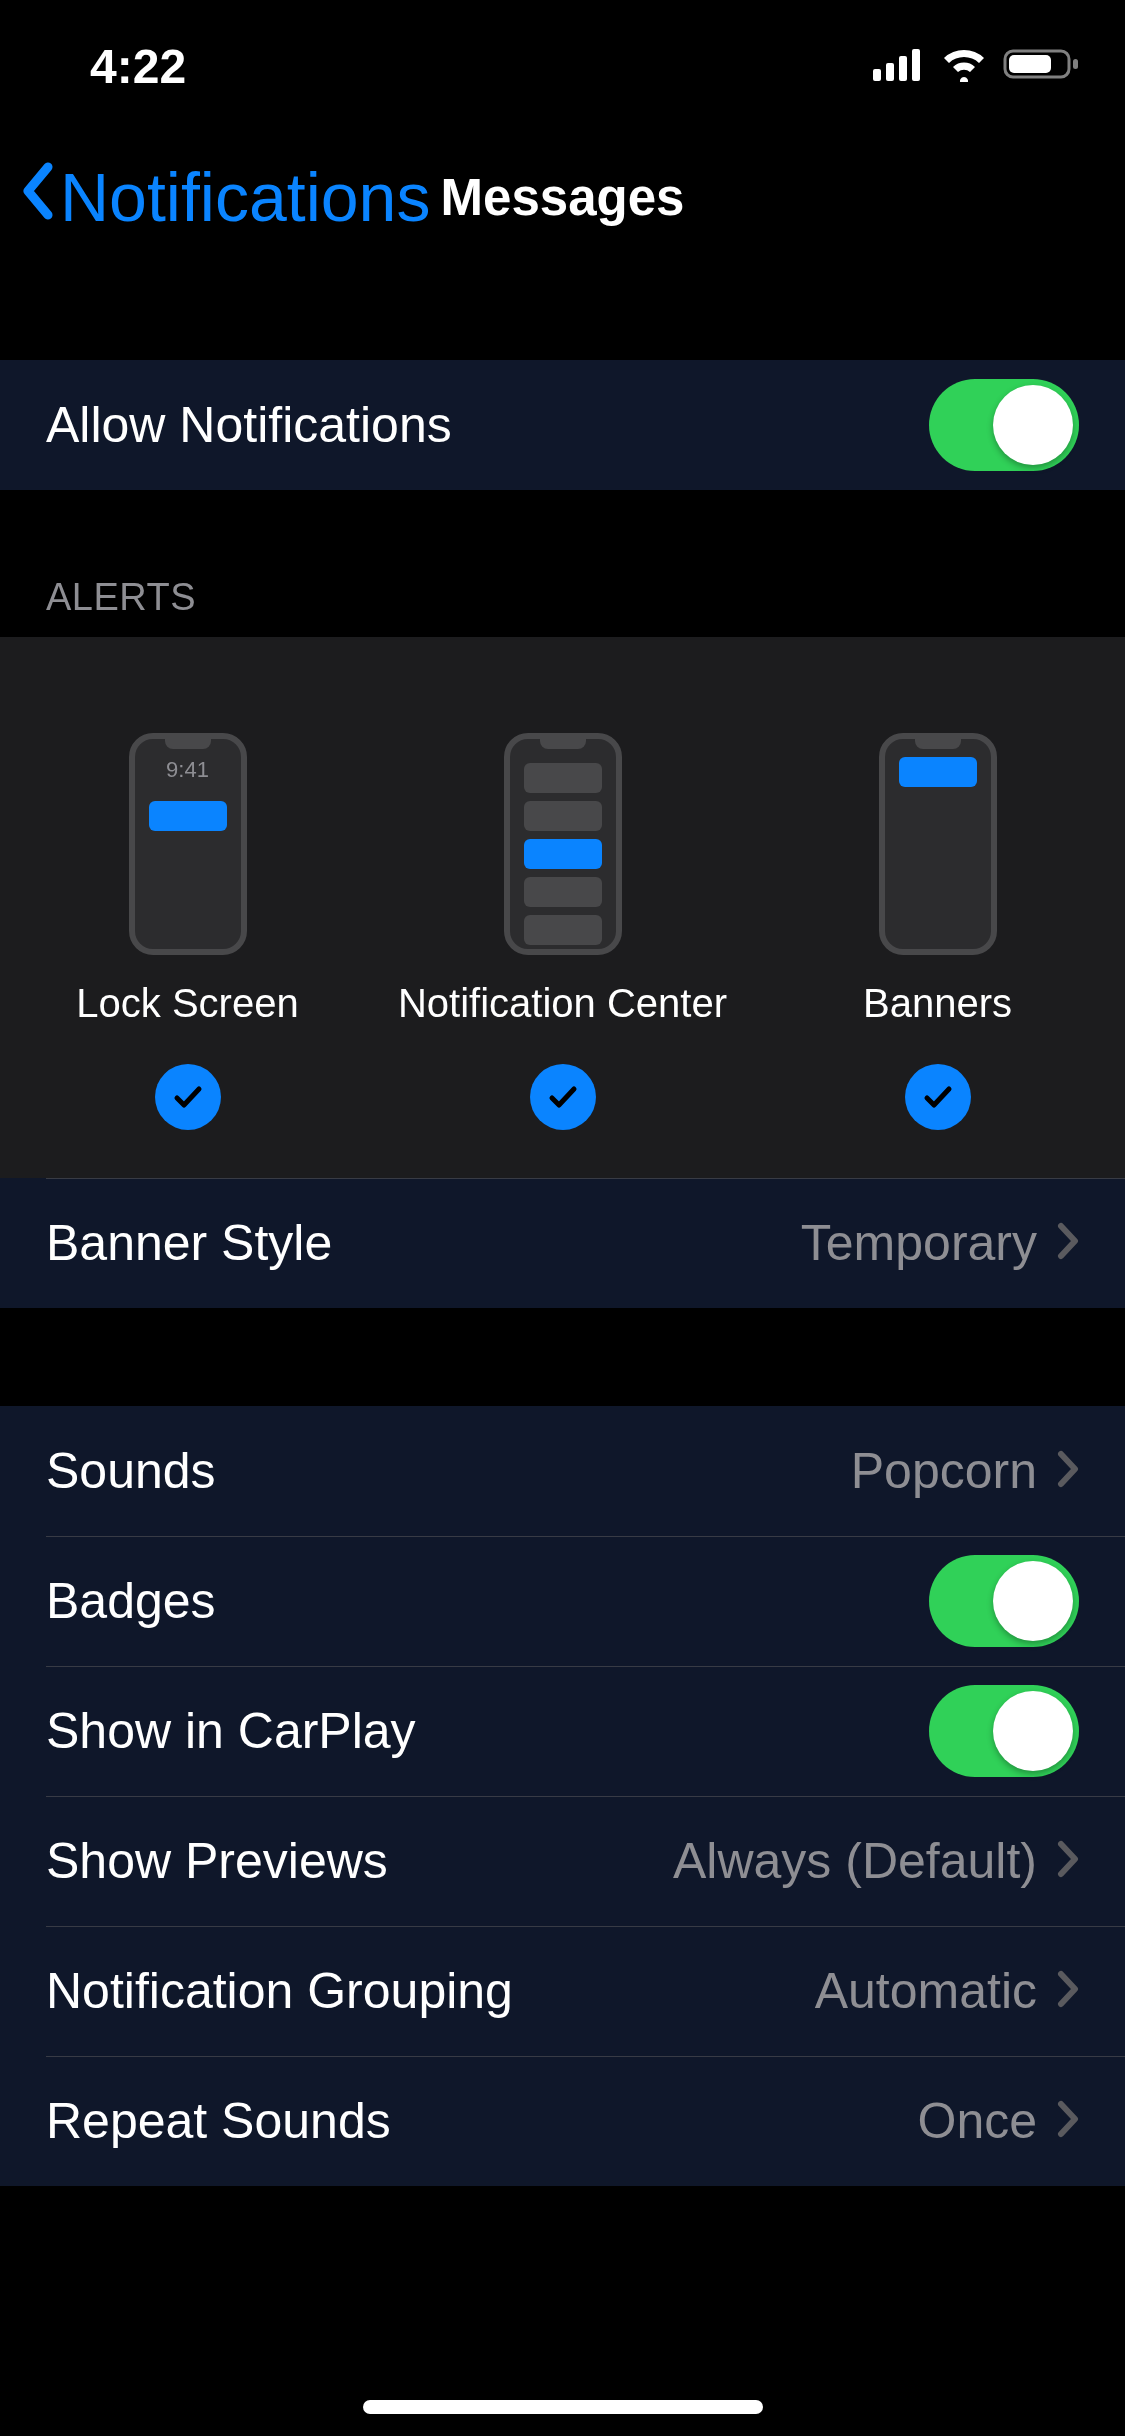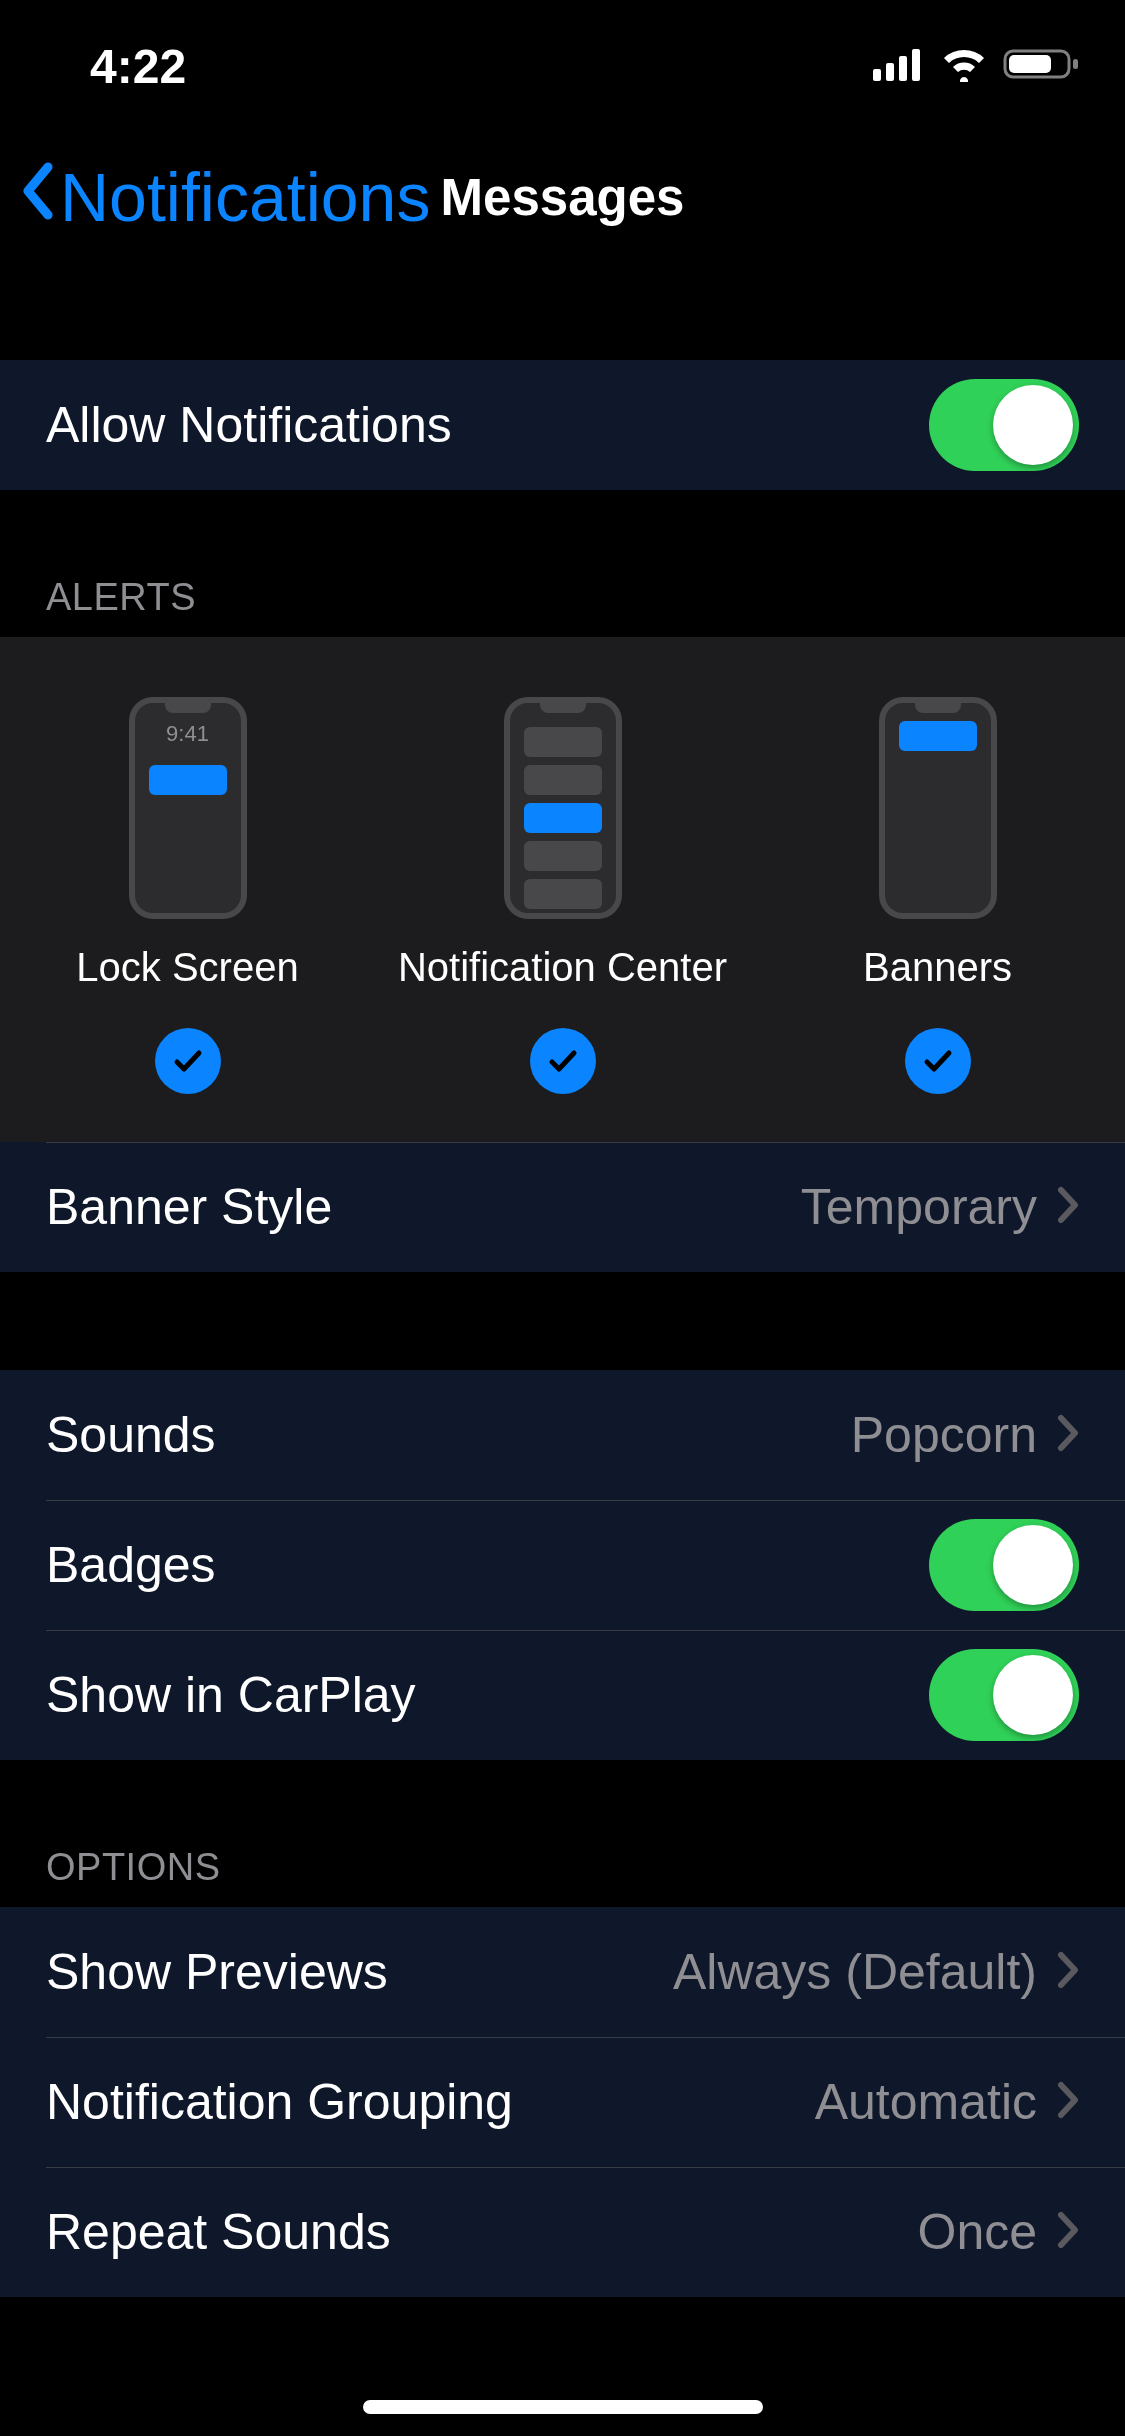--- a/index.html
+++ b/index.html
@@ -28,21 +28,21 @@
     .group-first { border-top: 0; }
     .cell .label { flex: 1; color: #fff; }
     .cell .value { color: #8e8e93; font-size: 50px; margin-right: 20px; }
     .cell .chev { flex-shrink:0; }
 
     
     .toggle { width: 150px; height: 92px; border-radius: 46px; background: #30d158; position: relative; flex-shrink: 0; }
     .toggle .knob { position: absolute; top: 6px; right: 6px; width: 80px; height: 80px; border-radius: 50%; background: #fff; box-shadow: 0 3px 6px rgba(0,0,0,0.3); }
 
     
-    .alerts-row { background: #1c1c1e; display: flex; justify-content: space-around; padding: 60px 0 48px 0; }
+    .alerts-row { background: #1c1c1e; display: flex; justify-content: space-around; padding: 96px 0 48px 0; }
     .alert-opt { display: flex; flex-direction: column; align-items: center; gap: 26px; width: 33%; }
     .phone-ico { width: 118px; height: 222px; border: 6px solid #48484a; border-radius: 24px; background: #2c2c2e; position: relative; overflow: hidden; }
     .phone-ico .notch { position: absolute; top: 0; left: 50%; transform: translateX(-50%); width: 46px; height: 10px; background: #48484a; border-radius: 0 0 8px 8px; }
     .phone-ico .tiny-time { position: absolute; top: 18px; left: 0; right: 0; text-align: center; font-size: 22px; color: #8e8e93; }
     .phone-ico .bar { position: absolute; left: 14px; right: 14px; height: 30px; border-radius: 6px; }
     .phone-ico .bar.blue { background: #0a84ff; }
     .phone-ico .bar.gray { background: #48484a; }
     .alert-opt .cap { font-size: 40px; color: #fff; text-align:center; }
     .check { width: 66px; height: 66px; border-radius: 50%; background: #0a84ff; display: flex; align-items: center; justify-content: center; margin-top: 12px; }
 
@@ -184,23 +184,20 @@
         <div class="knob"></div>
       </div>
   </div>
   <div class="cell">
     <div class="label">Show in CarPlay</div>
     <div class="toggle">
         <div class="knob"></div>
       </div>
   </div>
 
-  <div class="section-gap-header">
-    <div class="section-header">OPTIONS</div>
-  </div>
 
   <div class="cell group-first">
     <div class="label">Show Previews</div>
     <div class="value">Always (Default)</div>
     <span class="chev">
       <svg width="22" height="38" viewBox="0 0 22 38">
           <polyline points="4,4 18,19 4,34" fill="none" stroke="#5a5a5e" stroke-width="6" stroke-linecap="round" stroke-linejoin="round"></polyline>
         </svg>
     </span>
   </div>

